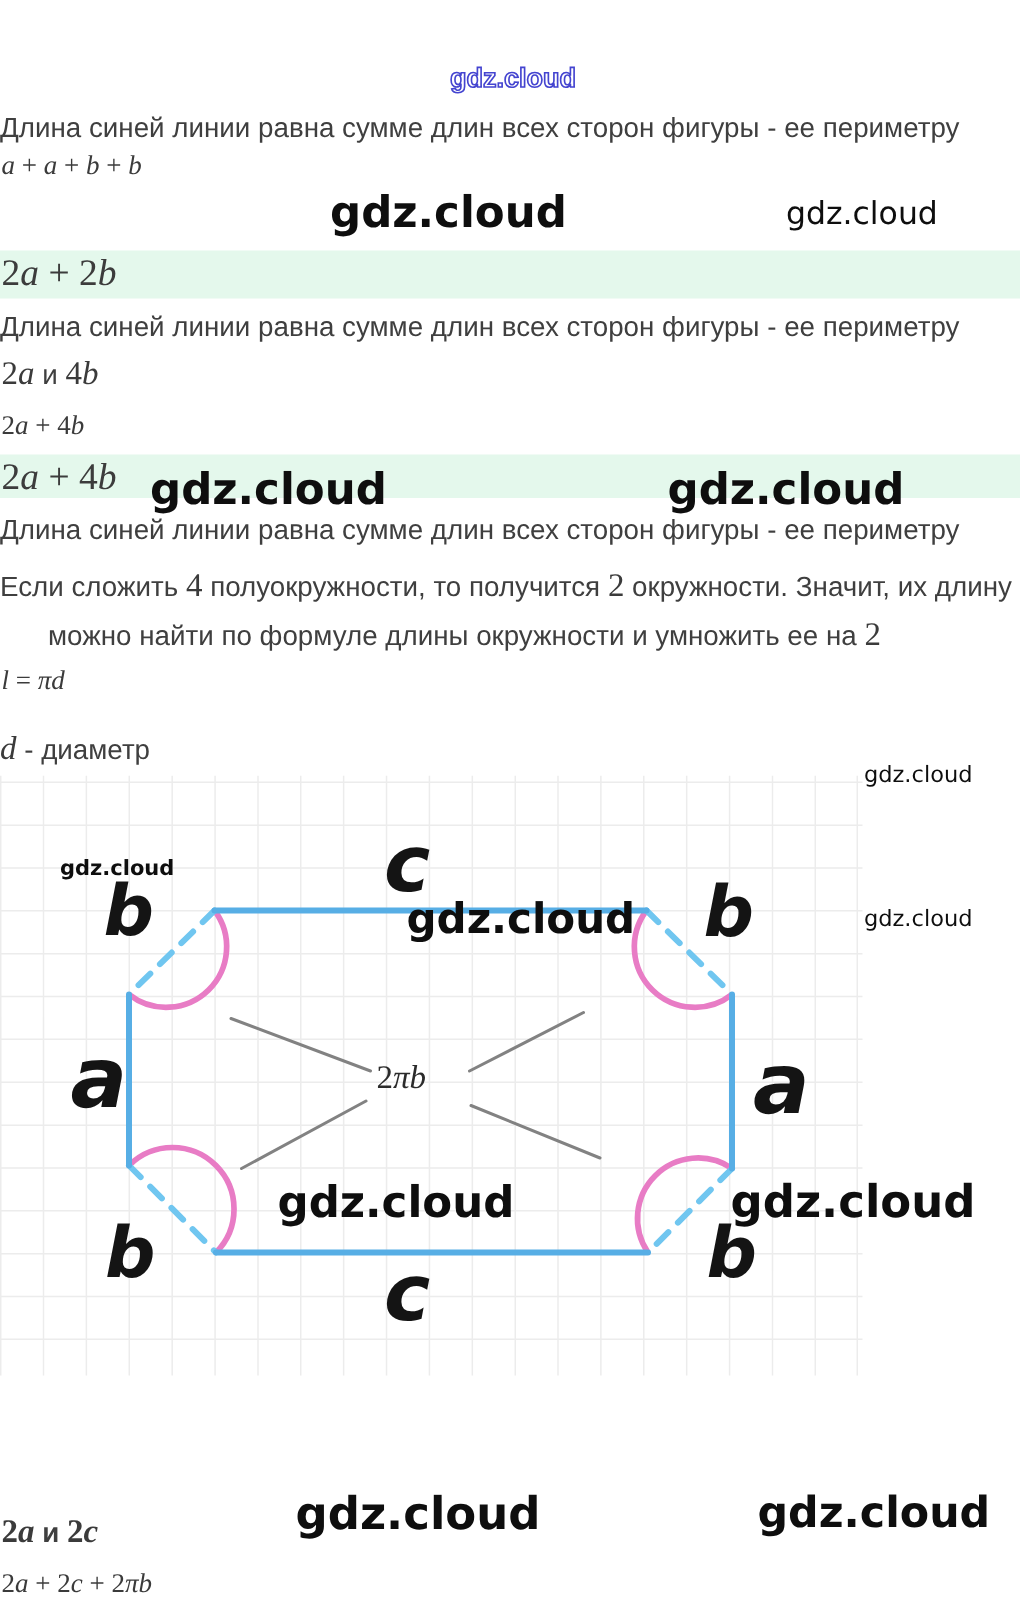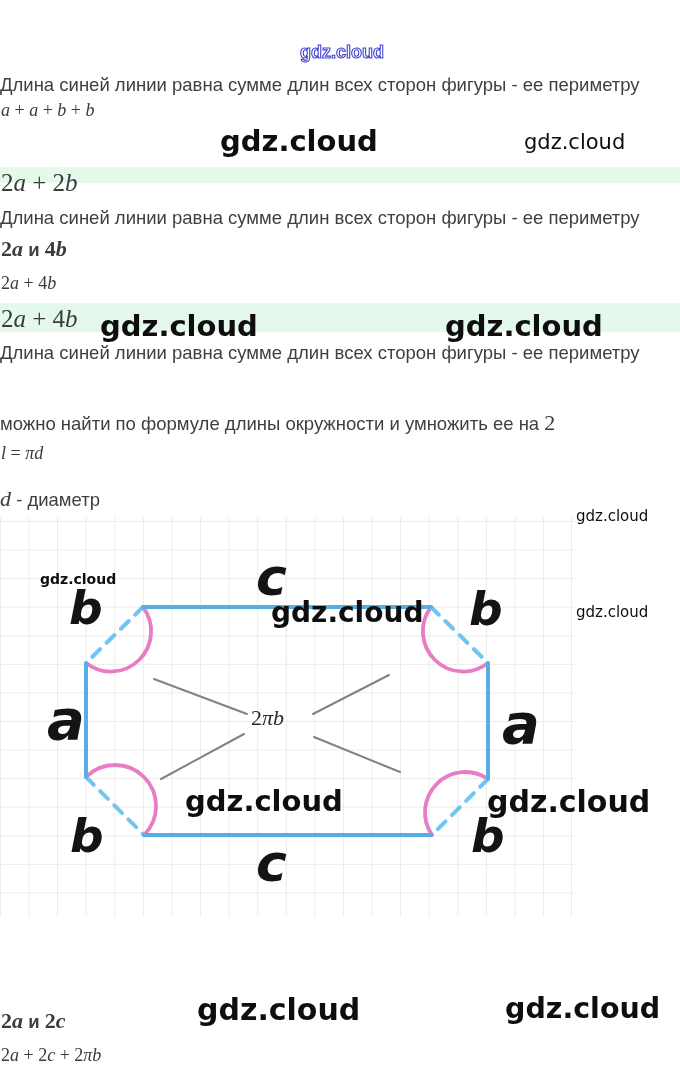--- a/index.html
+++ b/index.html
@@ -4,21 +4,21 @@
 <style>
   html,body{margin:0;padding:0;background:#ffffff;}
   #page{position:relative;width:680px;height:1068px;overflow:hidden;background:#ffffff;
         font-family:"Liberation Sans",sans-serif;color:#3f3f3f;margin-top:40px;}
   .abs{position:absolute;}
   .sans{font-family:"Liberation Sans",sans-serif;font-size:18.5px;color:#3f3f3f;white-space:nowrap;}
   .math{font-family:"Liberation Serif",serif;font-size:18px;color:#3b3b3b;white-space:nowrap;}
   .math i, .mrun i{font-style:italic;}
   .mixed{font-family:"Liberation Sans",sans-serif;font-size:18.5px;color:#3f3f3f;white-space:nowrap;}
   .mixed .mrun{font-family:"Liberation Serif",serif;font-size:1.19em;color:#3b3b3b;}
-  .band{left:0;width:680px;height:16px;background:#e4f8ec;}
+  .band{left:0;width:680px;height:32px;background:#e4f8ec;}
   .band .math{position:absolute;left:1px;top:2px;font-size:25px;color:#3c3c3c;}
   .wm{font-family:"DejaVu Sans",sans-serif;color:#0e0e0e;white-space:nowrap;line-height:1;}
   .wm.big{font-size:30px;font-weight:600;}
   .wm.mid{font-size:22px;font-weight:500;}
   .wm.small{font-size:16px;font-weight:600;}
   .wm.outline{font-family:"Liberation Sans",sans-serif;font-size:18px;font-weight:700;color:#ffffff;-webkit-text-stroke:1.1px #4444d0;}
   .dlabel{font-family:"DejaVu Sans",sans-serif;font-weight:bold;font-style:oblique;color:#141414;line-height:1;}
   .dcenter{font-family:"Liberation Serif",serif;font-size:22px;color:#2b2b2b;line-height:1;}
 </style>
 </head>
@@ -30,30 +30,31 @@
 
   <div class="abs sans" style="left:0px;top:34px;">Длина синей линии равна сумме длин всех сторон фигуры - ее периметру</div>
   <div class="abs math" style="left:1px;top:60px;"><i>a</i> + <i>a</i> + <i>b</i> + <i>b</i></div>
   <div class="abs wm big" style="left:220px;top:87px;font-size:29px;">gdz.cloud</div>
   <div class="abs wm mid" style="left:524px;top:92px;font-size:21px;">gdz.cloud</div>
   <div class="abs band" style="top:127px;">
     <div class="math">2<i>a</i> + 2<i>b</i></div>
   </div>
 
   <div class="abs sans" style="left:0px;top:167px;">Длина синей линии равна сумме длин всех сторон фигуры - ее периметру</div>
-  <div class="abs mixed" style="left:1px;top:196px;font-weight:bold;"><span class="mrun">2<i>a</i></span><span class="trun"> и </span><span class="mrun">4<i>b</i></span></div>
+  <div class="abs mixed" style="left:1px;top:196px;"><span class="mrun">2<i>a</i></span><span class="trun"> и </span><span class="mrun">4<i>b</i></span></div>
   <div class="abs math" style="left:1px;top:232.5px;">2<i>a</i> + 4<i>b</i></div>
   <div class="abs band" style="top:263px;height:29px;">
     <div class="math">2<i>a</i> + 4<i>b</i></div>
   </div>
   <div class="abs wm big" style="left:100px;top:272px;font-size:29px;">gdz.cloud</div>
   <div class="abs wm big" style="left:445px;top:272px;font-size:29px;">gdz.cloud</div>
 
   <div class="abs sans" style="left:0px;top:302px;">Длина синей линии равна сумме длин всех сторон фигуры - ее периметру</div>
-  <div class="abs mixed" style="left:0px;top:370px;"><span class="trun">можно найти по формуле длины окружности и умножить ее на </span><span class="mrun">2</span></div>
+  <div class="abs mixed" style="left:0px;top:337px;"><span class="trun">Если сложить </span><span class="mrun">4</span><span class="trun"> полуокружности, то получится </span><span class="mrun">2</span><span class="trun"> окружности. Значит, их длину</span></div>
+  <div class="abs mixed" style="left:0px;top:370px;padding-left:32px;"><span class="trun">можно найти по формуле длины окружности и умножить ее на </span><span class="mrun">2</span></div>
   <div class="abs math" style="left:1px;top:403px;"><i>l</i> = <i>π</i><i>d</i></div>
   <div class="abs mixed" style="left:0px;top:446px;"><span class="mrun"><i>d</i></span><span class="trun"> - диаметр</span></div>
 
   <svg class="abs" style="left:0;top:477px;" width="680" height="430" viewBox="0 0 680 430">
     <g stroke="#ececec" stroke-width="1">
 
       <path d="M0.5 0V400M29 0V400M57.6 0V400M86.2 0V400M114.8 0V400M143.4 0V400M172 0V400M200.5 0V400M229.1 0V400M257.7 0V400M286.3 0V400M314.9 0V400M343.5 0V400M372 0V400M400.6 0V400M429.2 0V400M457.8 0V400M486.4 0V400M515 0V400M543.5 0V400M571.5 0V400" fill="none"></path>
 
       <path d="M0 4.5H575M0 33.1H575M0 61.6H575M0 90.2H575M0 118.8H575M0 147.4H575M0 175.9H575M0 204.5H575M0 233.1H575M0 261.6H575M0 290.2H575M0 318.8H575M0 347.4H575M0 375.9H575" fill="none"></path>
     </g>

